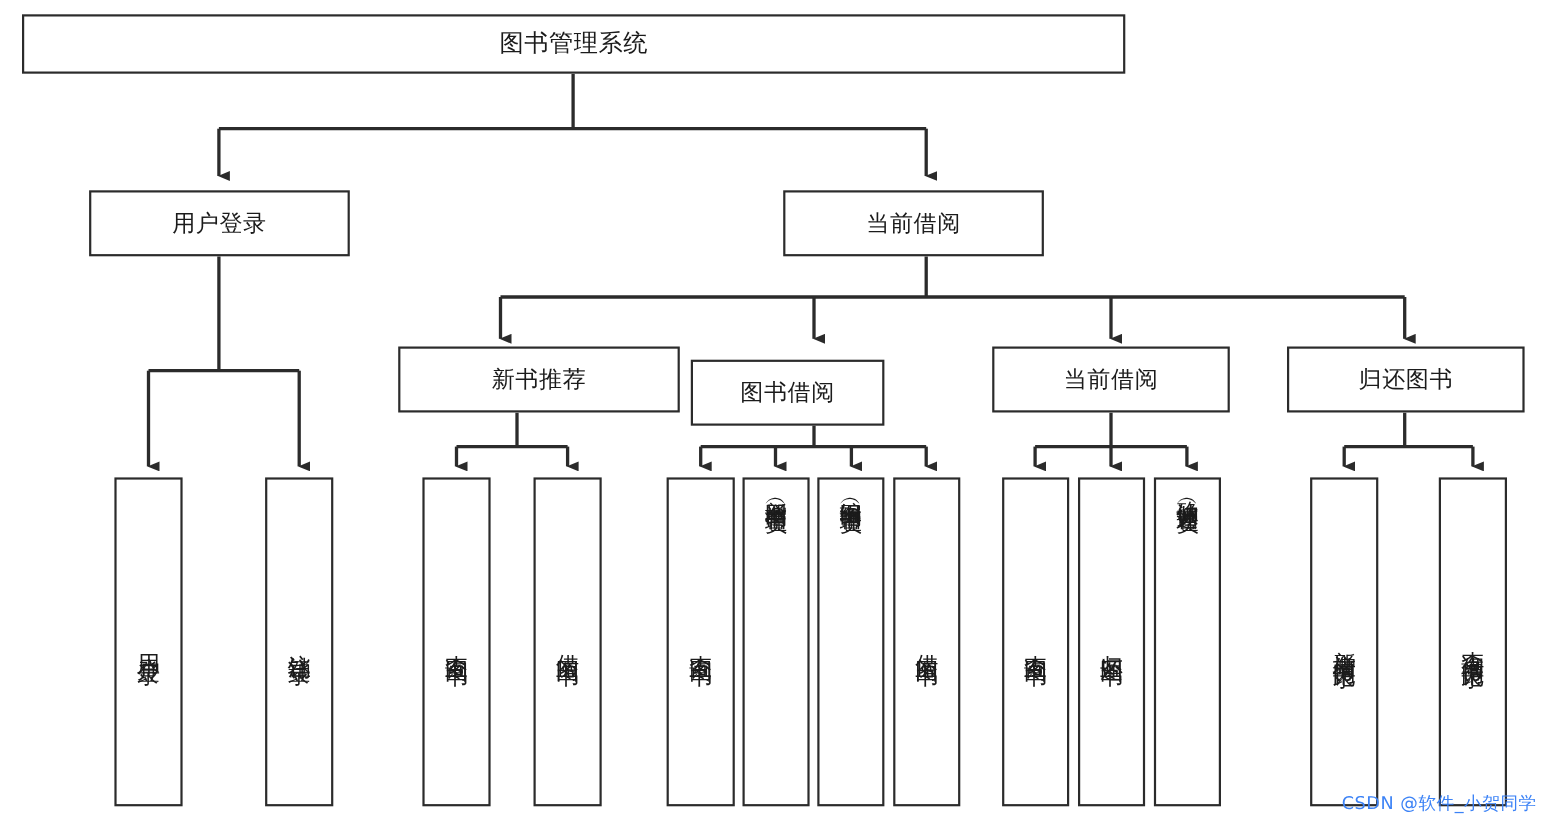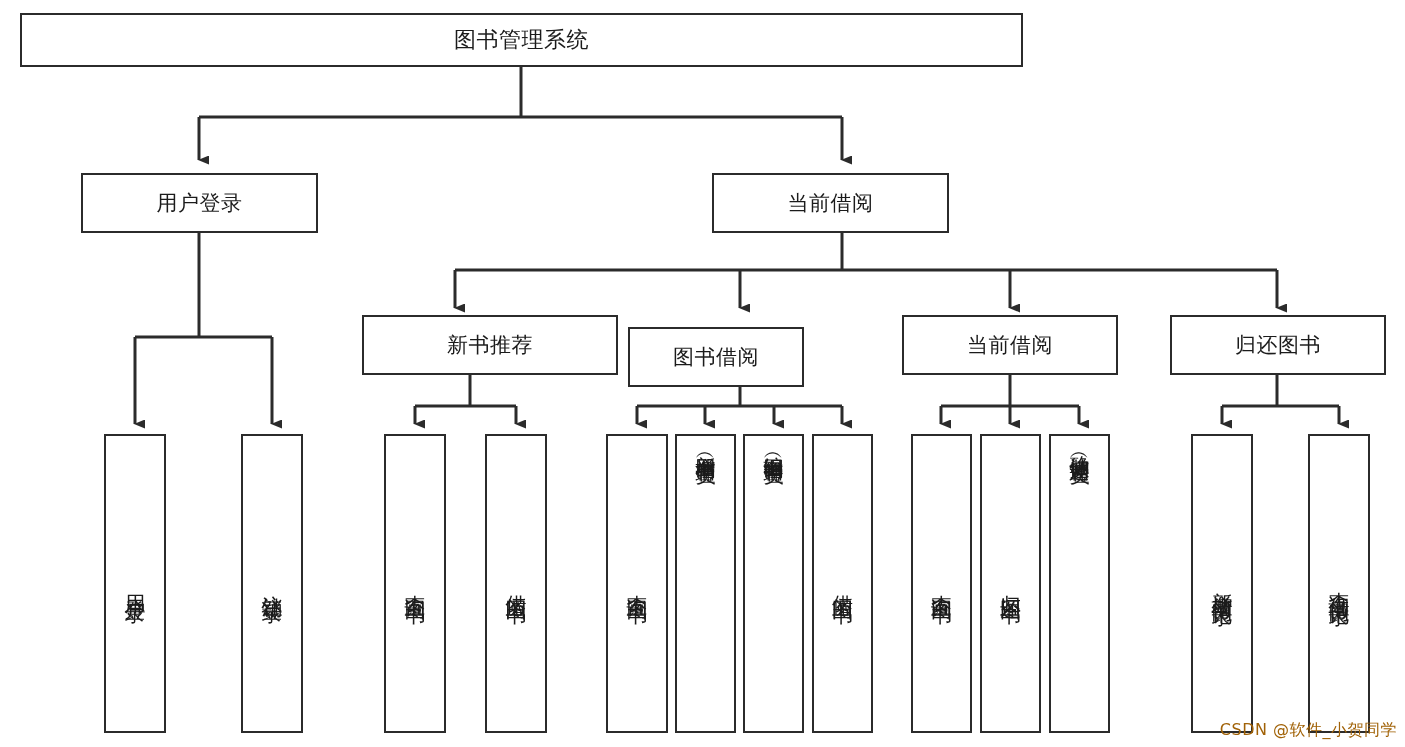--- a/index.html
+++ b/index.html
@@ -67,21 +67,21 @@
   }
   .v-node.mid-pad {
     padding-top: 0;
     align-items: center;
   }
   .watermark {
     position: absolute;
     right: 8px;
     bottom: 6px;
     font-size: 16px;
-    color: #a16207;
+    color: #3b82f6;
     letter-spacing: 0.5px;
     white-space: nowrap;
     font-family: "DejaVu Sans", "Liberation Sans", sans-serif;
   }
 </style>
 </head>
 <body>
 
 <div id="canvas">
 

